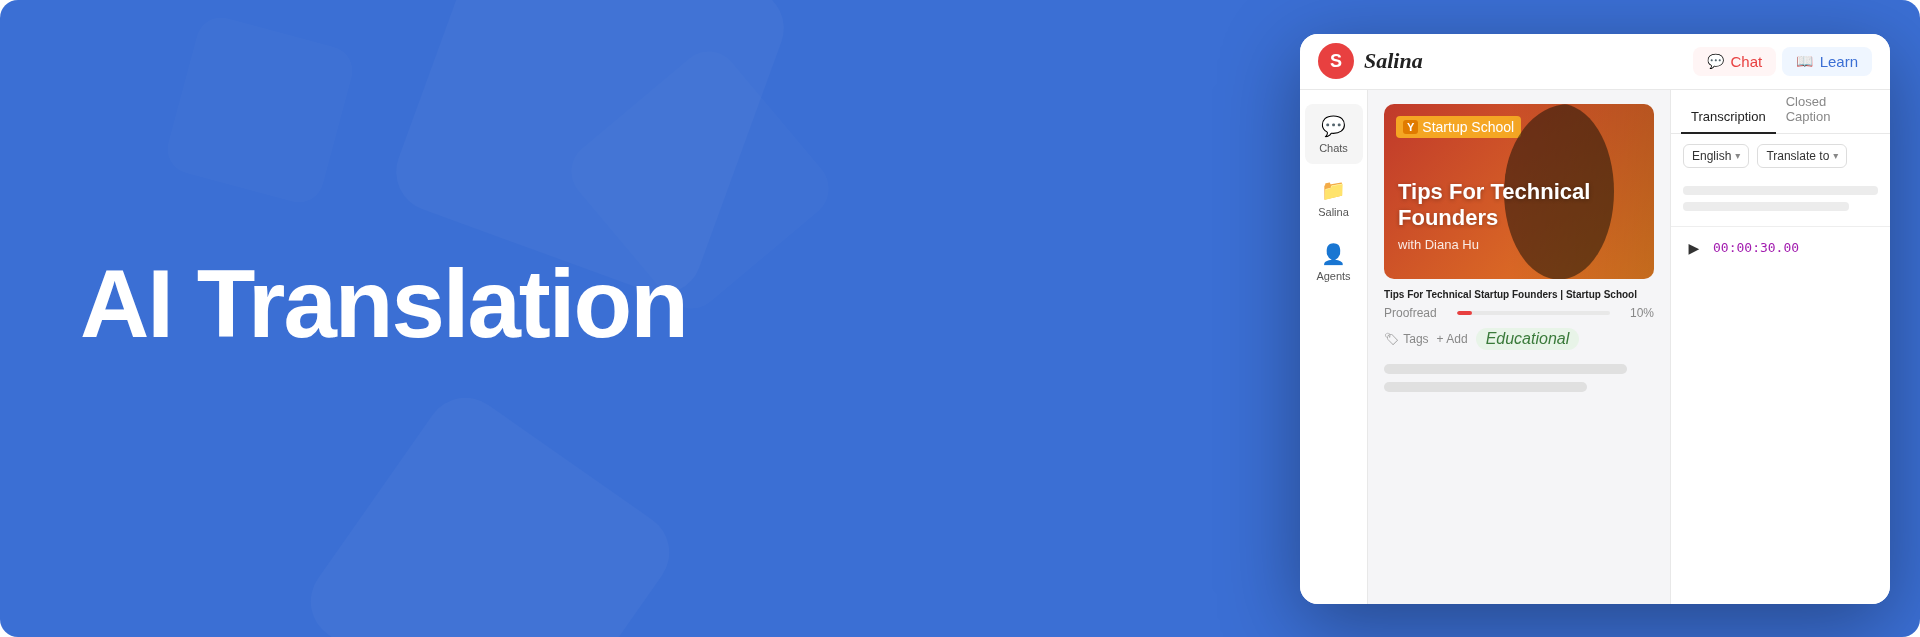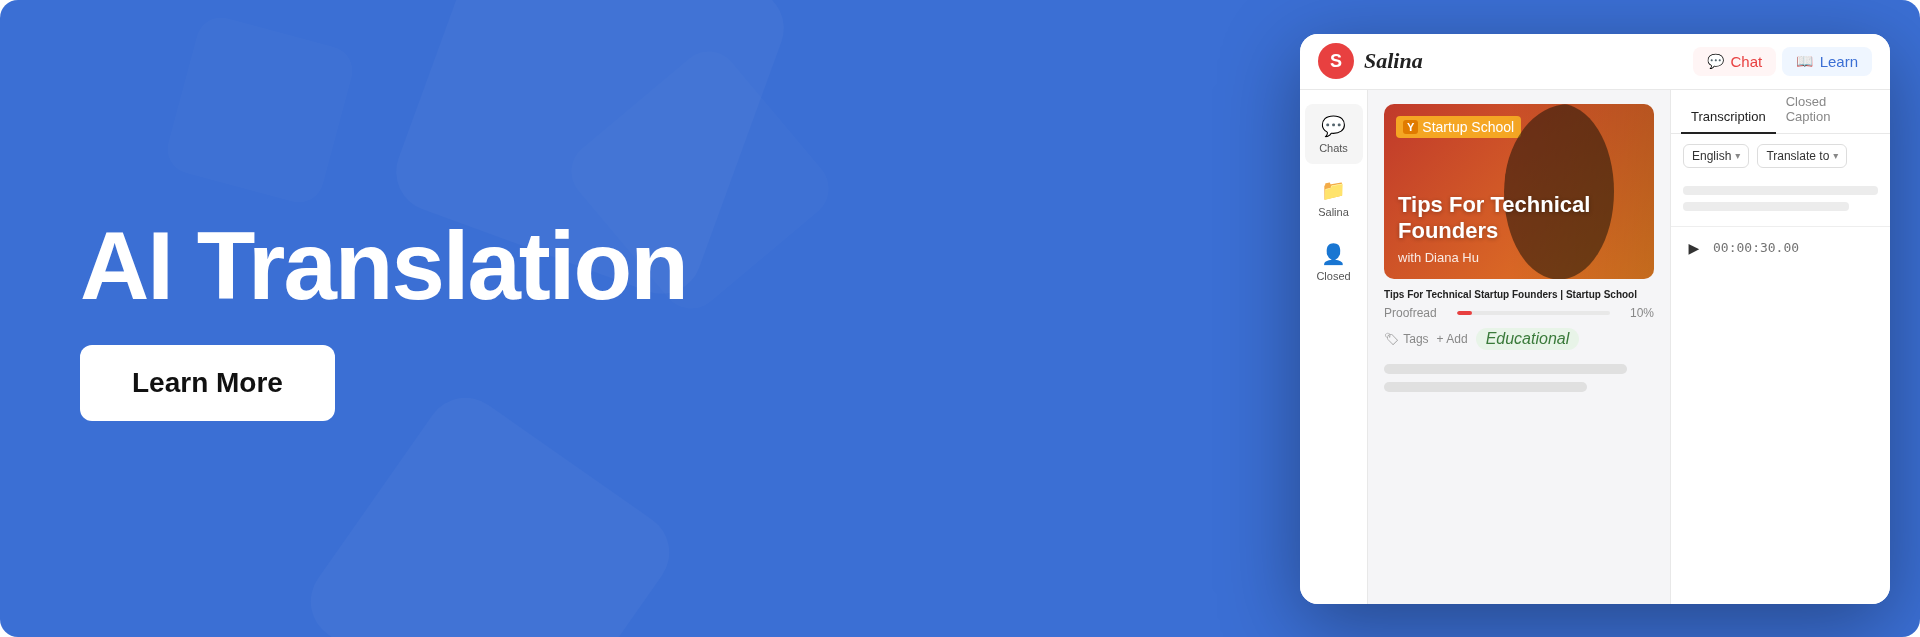--- a/index.html
+++ b/index.html
@@ -271,21 +271,21 @@
       font-weight: 900;
     }
     .badge-text {
       font-size: 14px;
       font-weight: 400;
     }
 
     .video-title-overlay {
       position: absolute;
       bottom: 0; left: 0; right: 0;
-      padding: 12px 14px 14px;
+      padding: 12px 14px 27px;
     }
     .video-title-text {
       color: #fff;
       font-size: 22px;
       font-weight: 800;
       line-height: 1.2;
       text-shadow: 0 1px 4px rgba(0,0,0,0.3);
     }
     .video-subtitle-text {
       color: rgba(255,255,255,0.88);
@@ -474,21 +474,21 @@
     .play-btn {
       width: 22px; height: 22px;
       background: none;
       border: none;
       cursor: pointer;
       color: #333;
       font-size: 14px;
     }
     .timer-text {
       font-size: 13px;
-      color: #737373;
+      color: #a21caf;
       font-family: monospace;
     }
 
     .trans-skeleton {
       padding: 8px 12px;
     }
     .trans-sk-line {
       height: 9px;
       border-radius: 4px;
       background: #ececec;
@@ -502,21 +502,20 @@
 
   <div class="bg-shapes">
     <div class="bg-shape shape1"></div>
     <div class="bg-shape shape2"></div>
     <div class="bg-shape shape3"></div>
     <div class="bg-shape shape4"></div>
   </div>
 
   <div class="left-content">
     <h1 class="main-title">AI Translation</h1>
-    <button class="learn-more-btn">Learn More</button>
   </div>
 
   <div class="right-mockup">
 
     <div class="app-topbar">
       <div class="app-logo-circle">
         <span>S</span>
       </div>
       <span class="app-brand-name">Salina</span>
       <div class="app-nav-tabs">
@@ -537,21 +536,21 @@
         <div class="sidebar-item active">
           <span class="sidebar-icon">💬</span>
           <span class="sidebar-label">Chats</span>
         </div>
         <div class="sidebar-item">
           <span class="sidebar-icon">📁</span>
           <span class="sidebar-label">Salina</span>
         </div>
         <div class="sidebar-item">
           <span class="sidebar-icon">👤</span>
-          <span class="sidebar-label">Closed</span>
+          <span class="sidebar-label">Agents</span>
         </div>
       </div>
 
       <div class="app-main">
 
         <div class="video-card-area">
           <div class="video-thumbnail">
             <div class="video-badge">
               <div class="ycomb-badge">
                 <span class="ycomb-y">Y</span>

